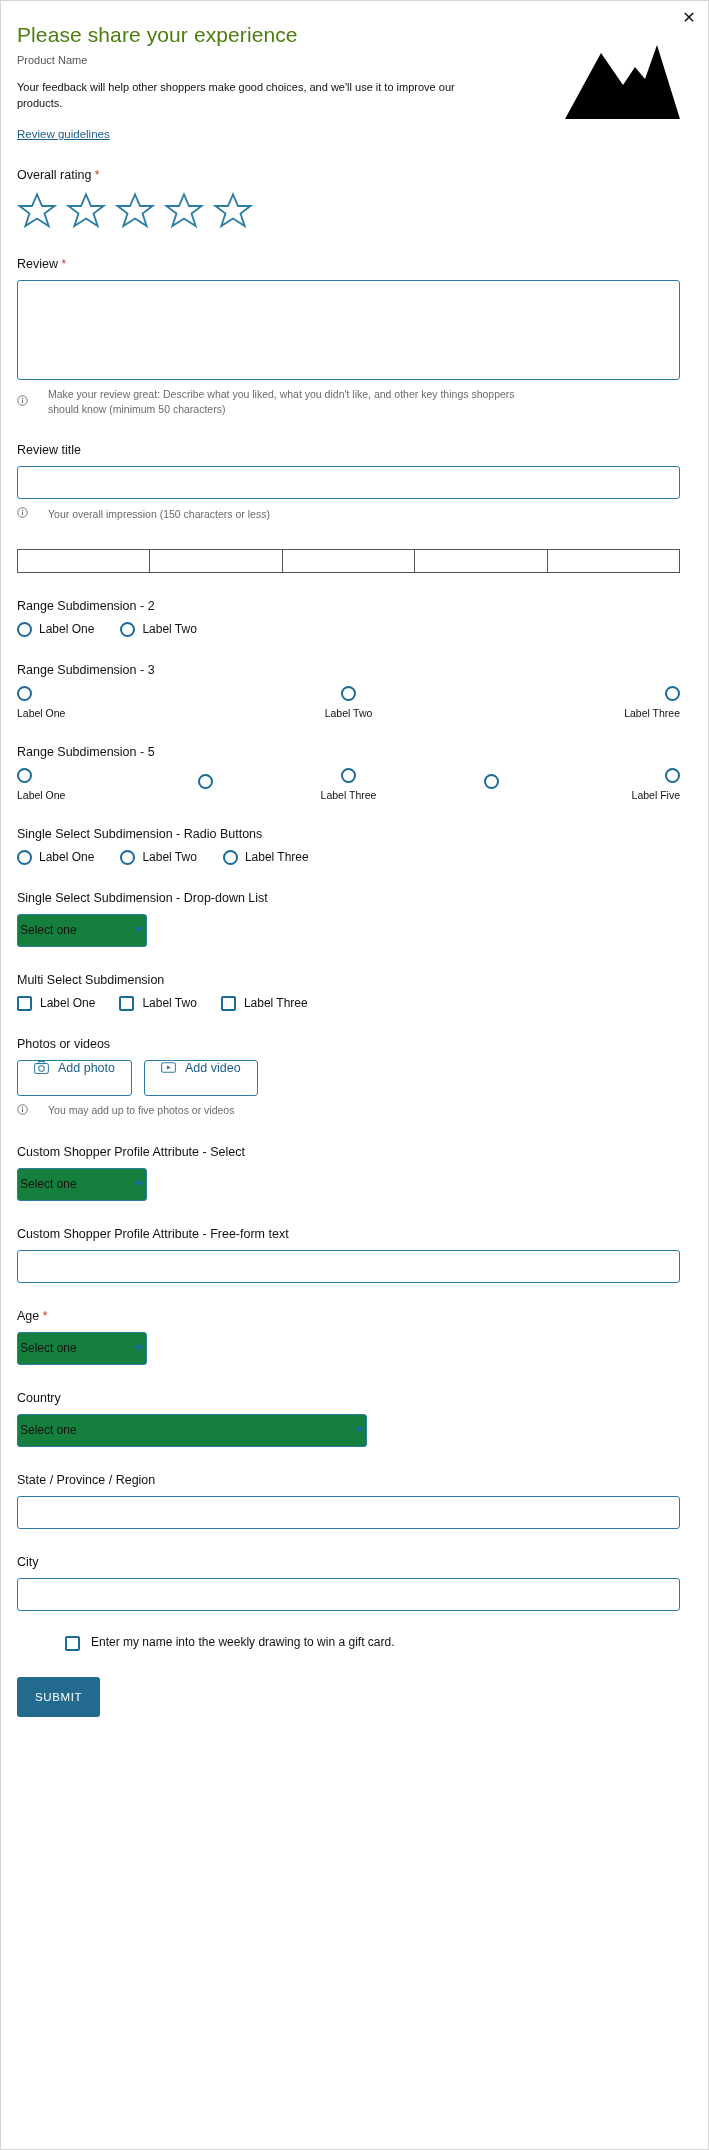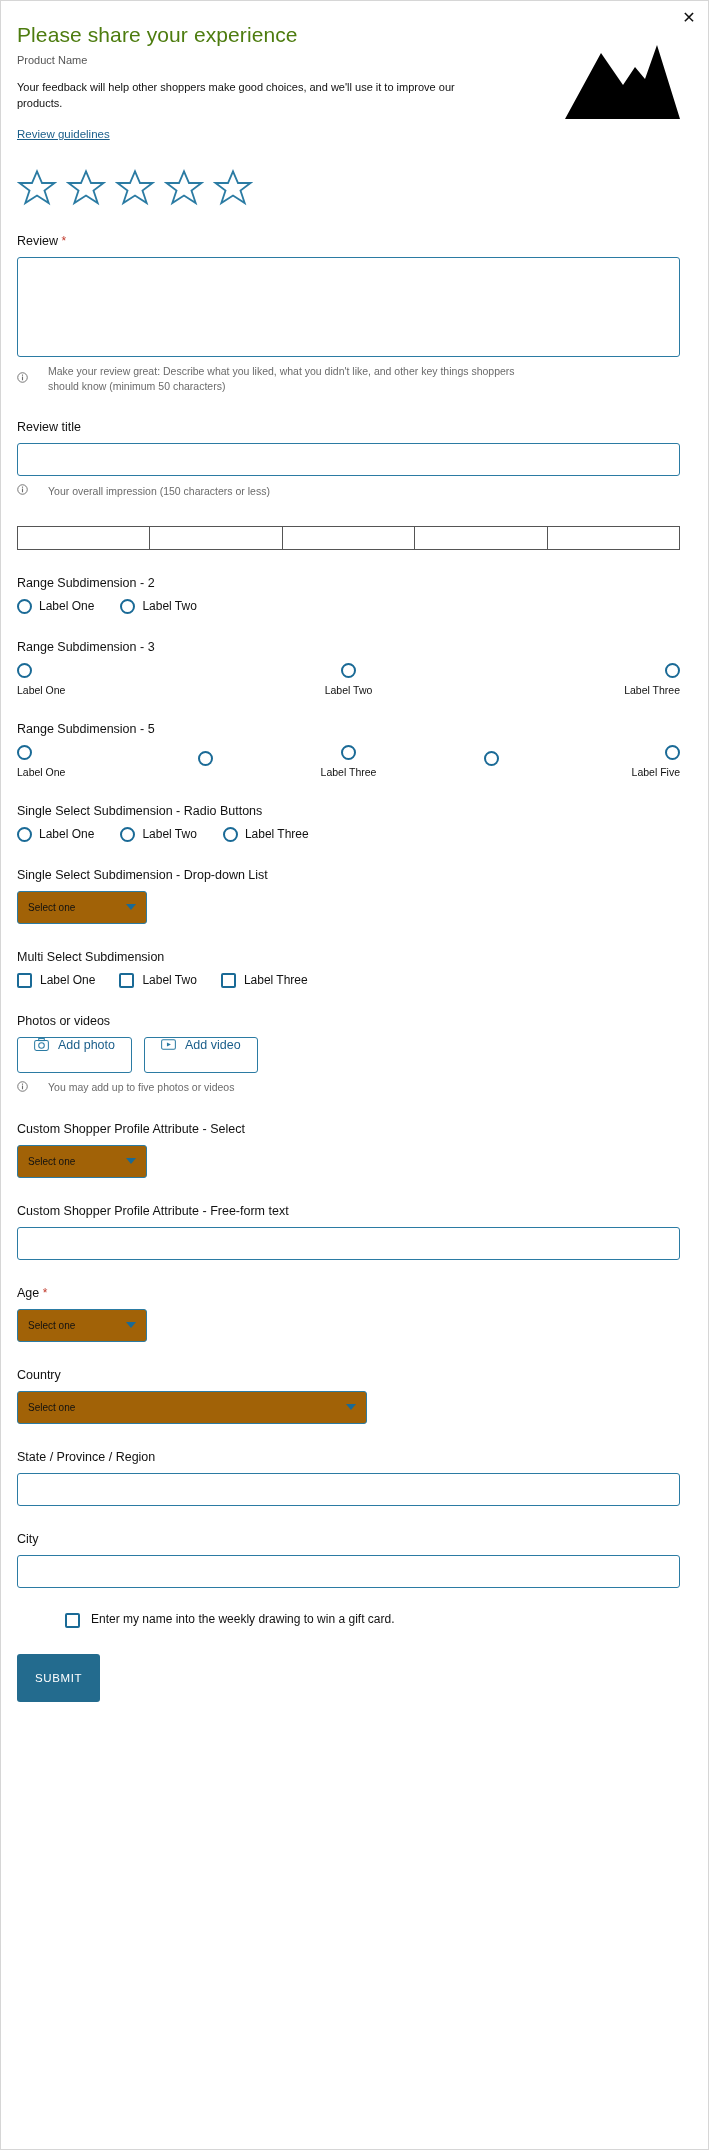--- a/index.html
+++ b/index.html
@@ -152,23 +152,23 @@
   .range-point .range-label { font-size: 10.5px; color: #111; white-space: nowrap; }
 
   
   .select {
     display: inline-flex;
     align-items: center;
     justify-content: space-between;
     height: 33px;
     border: 1px solid #2b7ba3;
     border-radius: 3px;
-    background: #a16207;
-    padding: 0 10px;
-    font-size: 10px;
+    background: #15803d;
+    padding: 0 2px;
+    font-size: 12px;
     color: #111;
     min-width: 130px;
     gap: 16px;
   }
   .select.wide { width: 350px; }
   .caret {
     width: 0; height: 0;
     border-left: 5px solid transparent;
     border-right: 5px solid transparent;
     border-top: 6px solid #1a6a96;
@@ -209,21 +209,21 @@
   .consent-text { font-size: 12px; color: #111; line-height: 1.3; }
 
   .submit-btn {
     margin-top: 26px;
     background: #236b8e;
     color: #fff;
     border: none;
     border-radius: 3px;
     font-size: 11.5px;
     letter-spacing: 0.6px;
-    height: 48px;
+    height: 40px;
     padding: 0 18px;
     cursor: pointer;
     font-family: "Liberation Sans", sans-serif;
   }
 </style>
 </head>
 <body>
 
 <div class="page">
 
@@ -239,20 +239,24 @@
       <a href="#" class="link">Review guidelines</a>
       <div class="mountain">
         <svg width="115" height="82" viewBox="0 0 115 82" aria-hidden="true">
           <polygon points="0,82 36,16 58,48 70,30 80,42 92,8 115,82" fill="#000000"></polygon>
         </svg>
       </div>
     </div>
 
     
     <div class="block">
+      <div class="field-label">
+        <span>Overall rating</span>
+        <span class="req">*</span>
+      </div>
       <div class="stars">
         <span class="star">
           <svg width="40" height="40" viewBox="0 0 24 24">
               <polygon points="12,2 15,9 22.5,9 16.5,13.5 19,21 12,16.5 5,21 7.5,13.5 1.5,9 9,9" fill="none" stroke="#2b7ba3" stroke-width="1.1"></polygon>
             </svg>
         </span>
         <span class="star">
           <svg width="40" height="40" viewBox="0 0 24 24">
               <polygon points="12,2 15,9 22.5,9 16.5,13.5 19,21 12,16.5 5,21 7.5,13.5 1.5,9 9,9" fill="none" stroke="#2b7ba3" stroke-width="1.1"></polygon>
             </svg>

